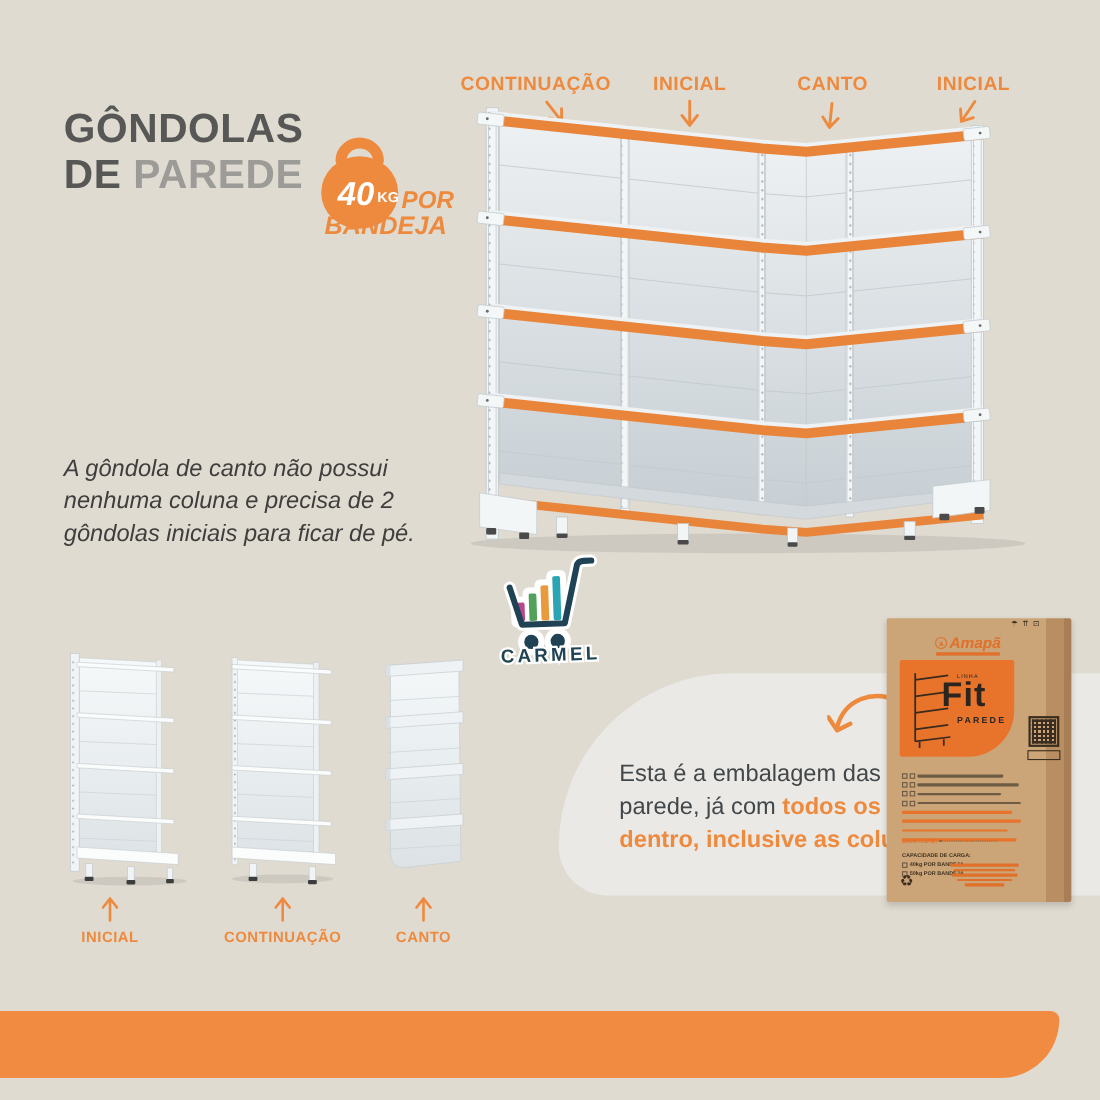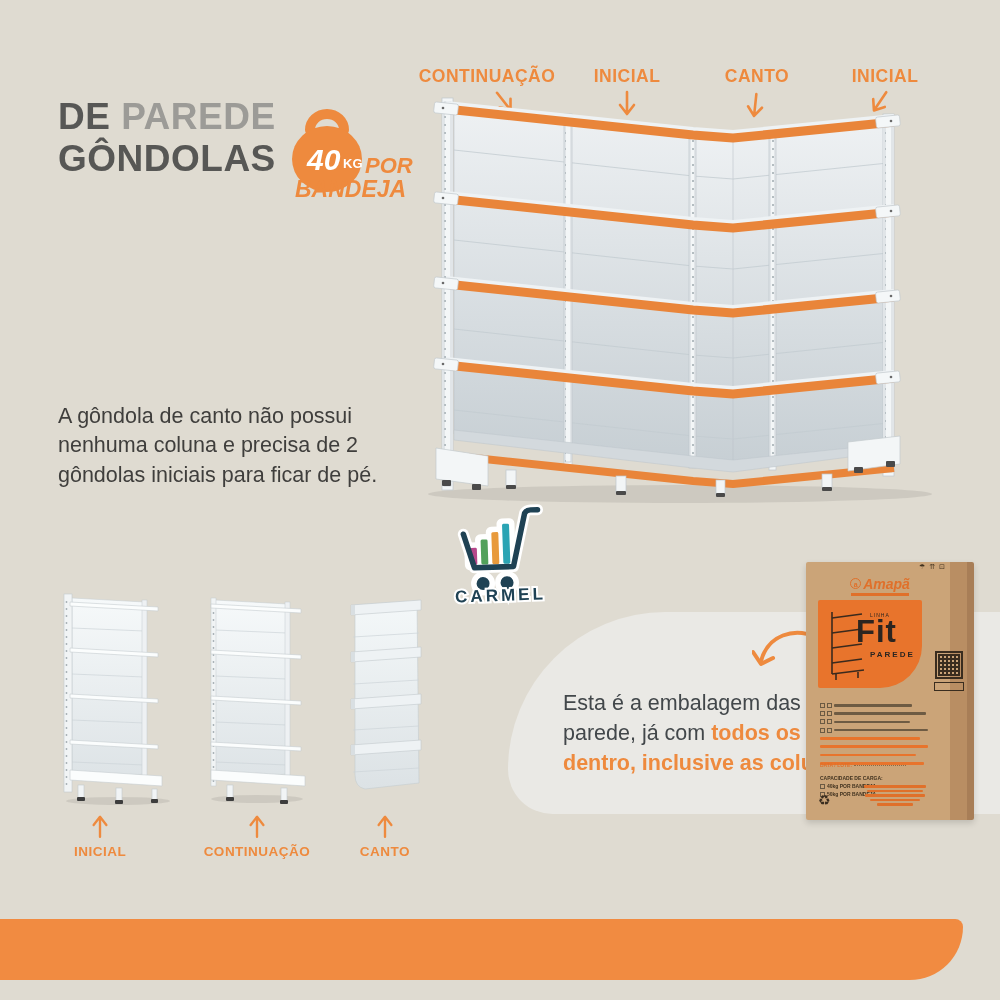--- a/index.html
+++ b/index.html
@@ -4,26 +4,26 @@
 <style>
   html,body{margin:0;padding:0;}
   body{font-family:"Liberation Sans",sans-serif;}
   #canvas{position:relative;width:1000px;height:1000px;background:#dfdbd1;overflow:hidden;}
 
   
   .title{position:absolute;left:58px;top:96px;font-weight:bold;font-size:37px;line-height:42px;letter-spacing:.5px;color:#575755;}
   .title .light{color:#9c9b97;}
 
   
-  .badge{position:absolute;left:283px;top:94px;width:140px;height:112px;}
+  .badge{position:absolute;left:283px;top:110px;width:140px;height:112px;}
 
   
   .intro{position:absolute;left:58px;width:368px;font-size:21.5px;line-height:29.5px;color:#3f3e3c;}
   .p1{top:212px;}
-  .p2{top:380px;}
+  .p2{top:390px;font-style:italic;}
 
   
   .toplabel{position:absolute;top:66px;transform:translateX(-50%);font-weight:bold;font-size:17.5px;letter-spacing:.5px;color:#ee8a3e;white-space:nowrap;}
   .arr{position:absolute;width:22px;height:30px;}
   .arr svg{display:block;}
 
   .unitlabel{position:absolute;top:844px;transform:translateX(-50%);font-weight:bold;font-size:13.5px;letter-spacing:.5px;color:#ee8a3e;white-space:nowrap;}
   .uparr{position:absolute;top:810px;width:20px;height:30px;transform:translateX(-50%) rotate(180deg);}
 
   
@@ -75,25 +75,25 @@
 </head>
 <body>
 
 <div id="canvas">
 
   <div class="band"></div>
 
   <div class="blob"></div>
 
   <div class="title">
+    <div><span>GÔNDOLAS</span></div>
     <div>
       <span>DE</span>
       <span class="light">PAREDE</span>
     </div>
-    <div><span>GÔNDOLAS</span></div>
   </div>
 
   <div class="badge">
     <svg width="140" height="112" viewBox="0 0 140 112">
       <path d="M27,36 a17,16 0 0 1 34,0" fill="none" stroke="#ee8a3e" stroke-width="10" stroke-linecap="round"></path>
       <ellipse cx="44" cy="65" rx="35" ry="33" fill="#ee8a3e"></ellipse>
       <text x="24" y="76" font-size="30" font-weight="bold" font-style="italic" fill="#fff">40</text>
       <text x="60" y="74" font-size="13" font-weight="bold" fill="#fff">KG</text>
       <text x="82" y="79" font-size="22" font-weight="bold" font-style="italic" fill="#ee8a3e">POR</text>
       <text x="12" y="103" font-size="23" font-weight="bold" font-style="italic" fill="#ee8a3e">BANDEJA</text>

